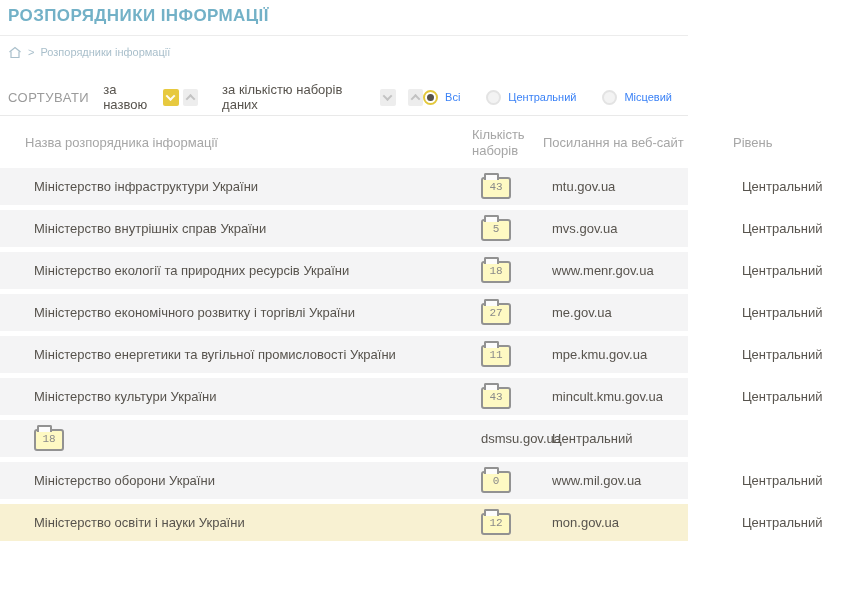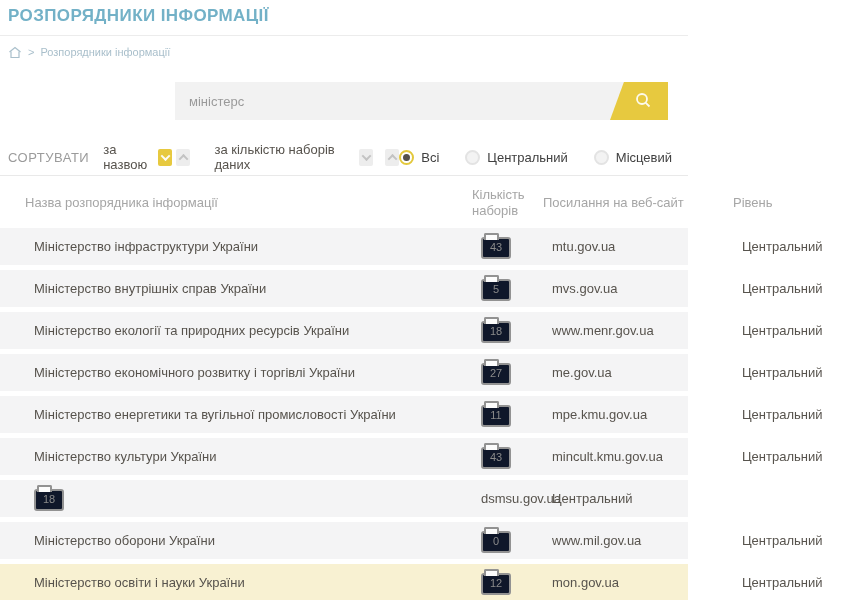--- a/index.html
+++ b/index.html
@@ -42,36 +42,36 @@
   .arrow-box.active .chev { border-color: #fdfcf5; }
 
   
   .filters { margin-left: auto; display: flex; align-items: center; gap: 26px; padding-right: 8px; }
   .filter { display: flex; align-items: center; gap: 7px; cursor: pointer; }
   .radio { width: 15px; height: 15px; border-radius: 50%; background: #f3f3f3;
            border: 2px solid #e3e3e3; display: flex; align-items: center; justify-content: center; }
   .filter.selected .radio { border-color: #e3c83c; background: #fff; }
   .radio .dot { width: 7px; height: 7px; border-radius: 50%; background: transparent; }
   .filter.selected .radio .dot { background: #55514b; }
-  .filter .f-label { color: #404040; font-size: 13px; }
+  .filter .f-label { color: #3b82f6; font-size: 11px; }
 
   
   .grid { display: grid; grid-template-columns: 447px 71px 190px 1fr; align-items: center; }
   .table-header { margin-top: 7px; border-top: 1px solid #e9e9e9; padding: 11px 4px 9px 25px;
                   color: #a6a6a6; font-size: 13px; line-height: 16px; }
   .table-header .hdr { padding-right: 10px; }
   .table-header .hdr.count { max-width: 62px; }
 
   .table-body .row { height: 37px; margin-bottom: 5px; background: #f4f4f5; padding-left: 34px;
                      color: #57534d; font-size: 13px; cursor: pointer; }
   .table-body .row.highlight { background: #f8f1d2; }
 
   .folder { position: relative; width: 30px; height: 22px; border: 2px solid #929292;
-            border-radius: 3px; background: #0f172a; display: flex; align-items: center;
-            justify-content: center; margin-top: 2px; }
+            border-radius: 3px; background: #fef9c3; display: flex; align-items: center;
+            justify-content: center; margin-top: 2px; font-family: Liberation Mono, monospace; }
   .folder::before { content: ""; position: absolute; top: -6px; left: 1px; width: 11px; height: 5px;
                     border: 2px solid #929292; border-bottom: none;
                     border-radius: 2px 2px 0 0; background: #fcfcfc; }
   .folder .num { font-size: 11px; color: #8a8a8a; line-height: 1; }
 
   .cell.link, .cell.level { padding-right: 10px; }
 </style>
 </head>
 <body>
 
@@ -85,31 +85,20 @@
     <span>
       <svg width="14" height="13" viewBox="0 0 14 13" fill="none" stroke="#a9bfcb" stroke-width="1.2">
         <path d="M1.5 6 L7 1.5 L12.5 6"></path>
         <path d="M3 5.5 V11.5 H11 V5.5"></path>
       </svg>
     </span>
     <span>&gt;</span>
     <span>Розпорядники інформації</span>
   </div>
 
-  <div class="search-row">
-    <input class="search-input" type="text" value="міністерс" style="">
-    <button class="search-button">
-      <span>
-        <svg width="18" height="18" viewBox="0 0 18 18" fill="none" stroke="rgba(255,255,255,0.9)" stroke-width="1.8">
-          <circle cx="8" cy="8" r="5"></circle>
-          <line x1="11.8" y1="11.8" x2="15.5" y2="15.5"></line>
-        </svg>
-      </span>
-    </button>
-  </div>
 
   <div class="sort-row">
     <span class="sort-label">СОРТУВАТИ</span>
 
     <span class="sort-option">
       <span class="opt-label">за назвою</span>
       <span class="arrow-box active">
         <span class="chev down"></span>
       </span>
       <span class="arrow-box">

